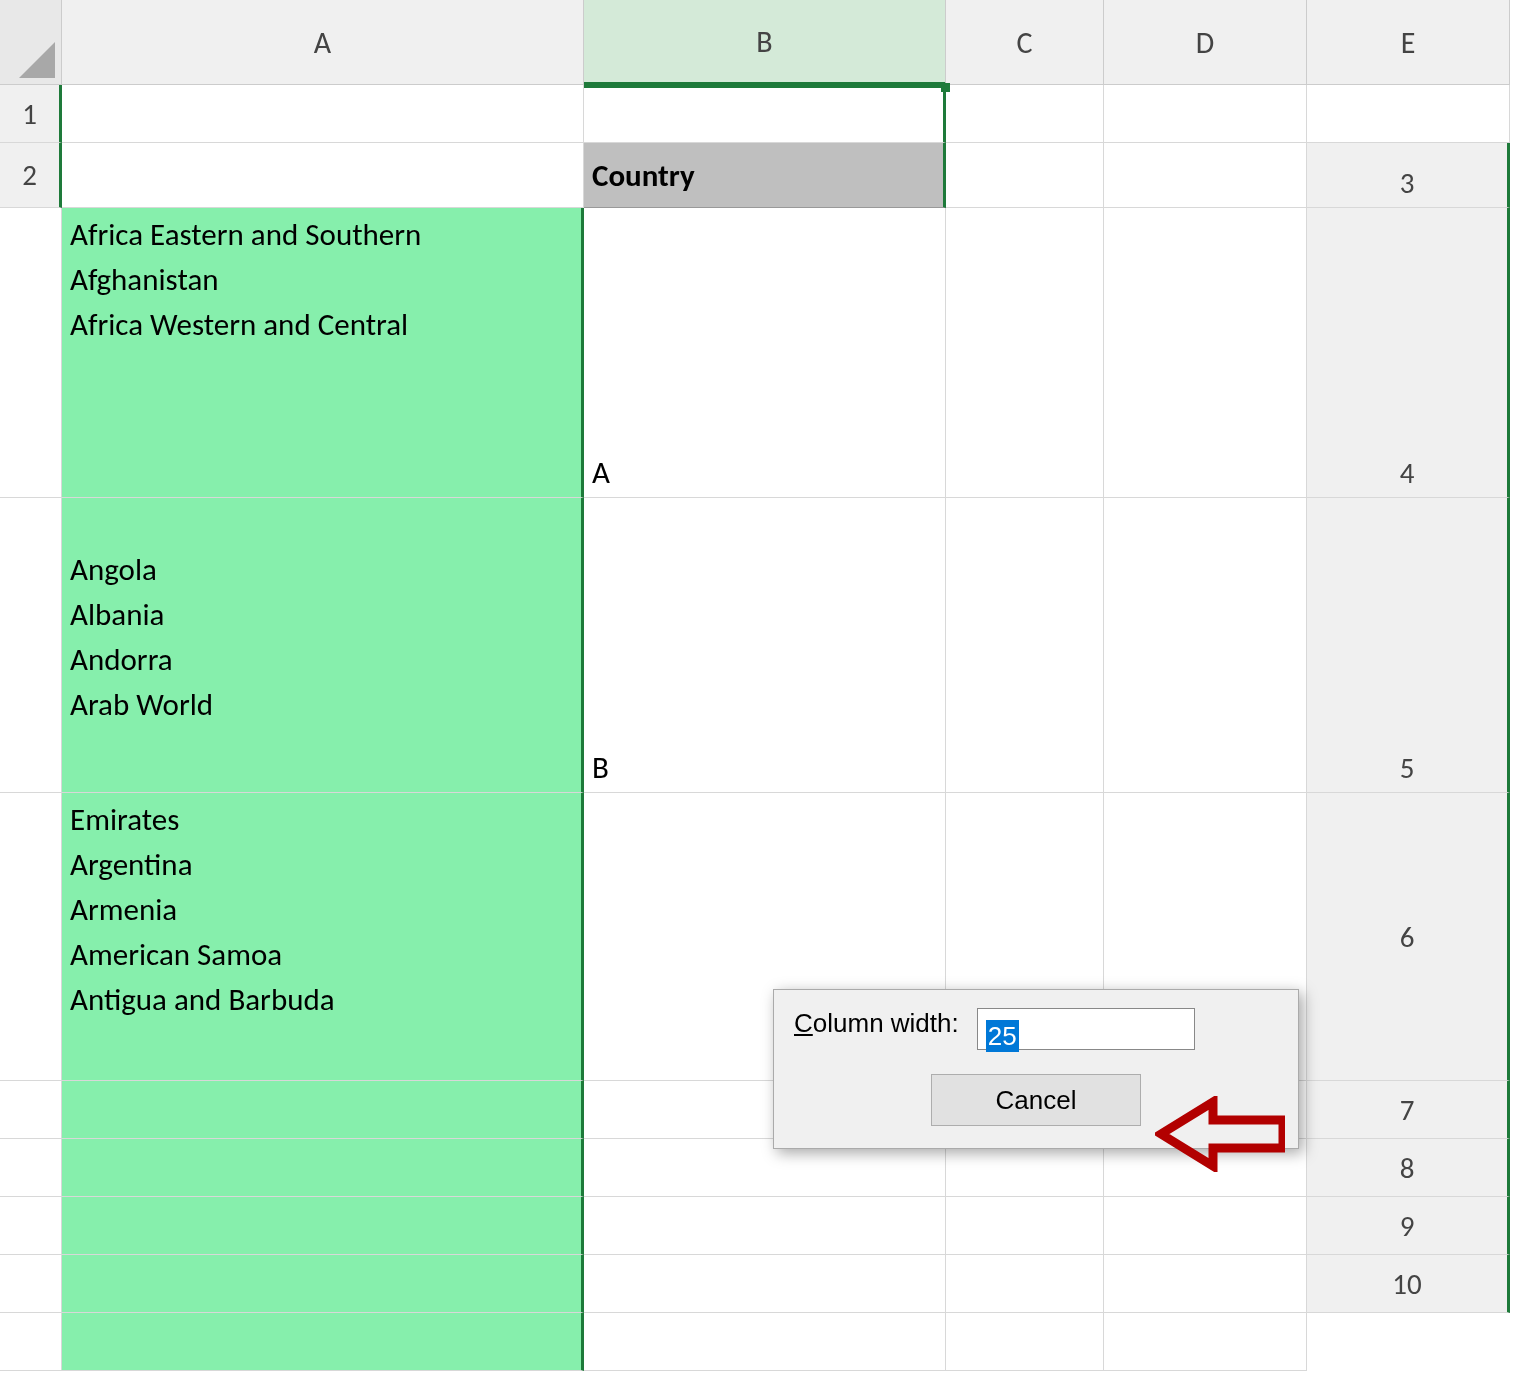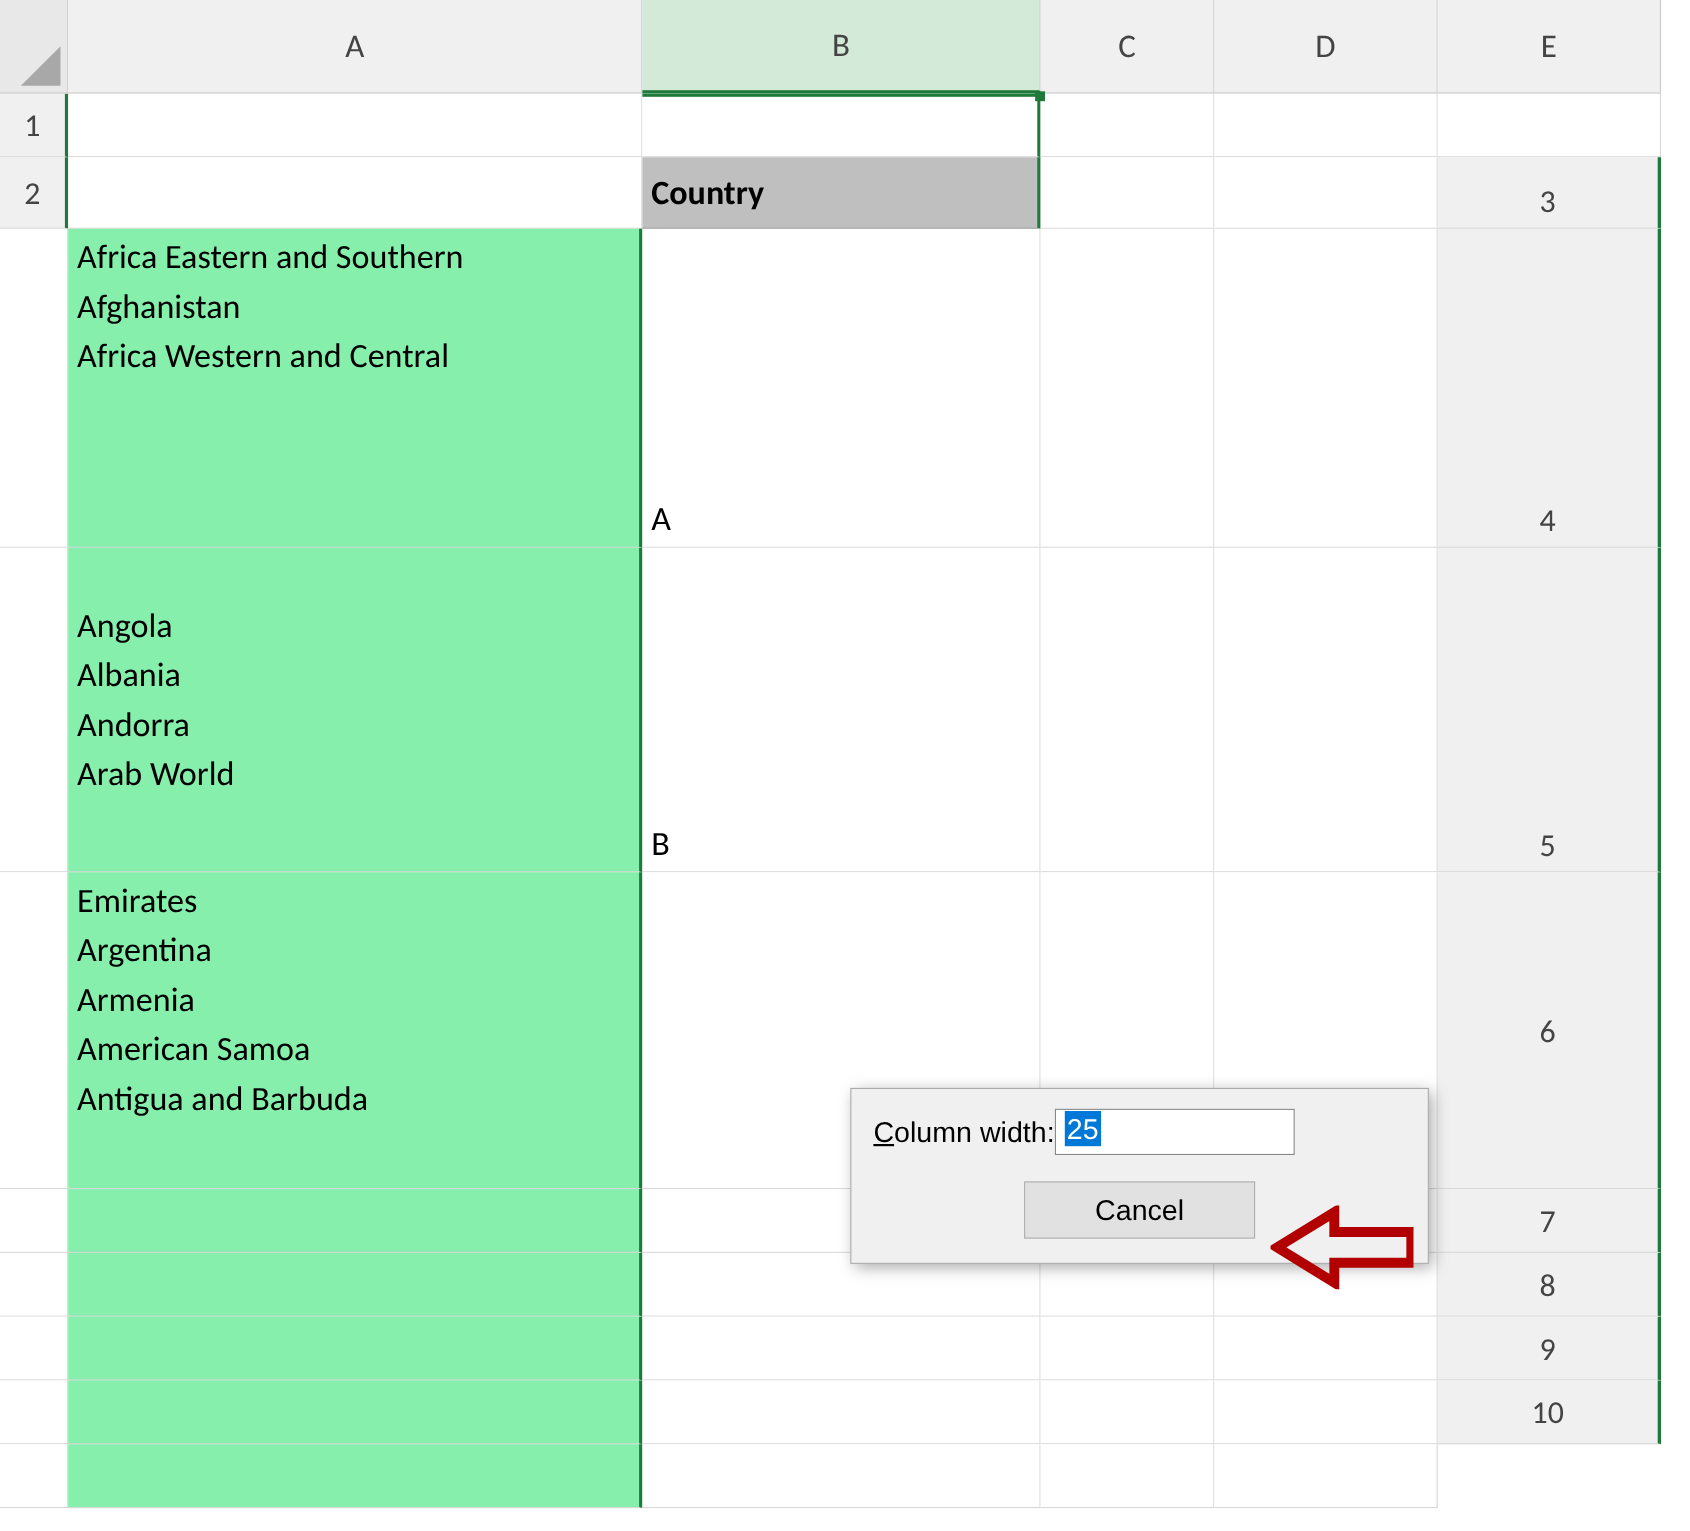--- a/index.html
+++ b/index.html
@@ -108,31 +108,32 @@
     .dlg-title .t { flex: 1; white-space: nowrap; overflow: hidden; text-overflow: ellipsis; max-width: 230px; }
     .dlg-icon {
       width: 60px; height: 46px;
       display: flex; align-items: center; justify-content: center;
       font-size: 26px; color: #111;
     }
     .dlg-icon.close svg { width: 24px; height: 24px; }
     .dlg-body {
       padding: 18px 20px 10px 20px;
       display: flex;
-      align-items: center;
+      align-items: flex-start;
+      gap: 18px;
       font-size: 26px;
     }
     .dlg-body span u { text-decoration: underline; }
     .dlg-input {
       width: 218px;
       height: 42px;
       border: 1px solid #888;
       background: #fff;
       font-size: 26px;
-      padding: 2px 8px;
+      padding: 12px 8px;
     }
     .dlg-input .selected { background: #0078d7; color: #fff; padding: 1px 2px; }
     .dlg-buttons {
       display: flex;
       gap: 26px;
       justify-content: center;
       padding: 14px 20px 22px 20px;
     }
     .btn {
       width: 210px; height: 52px;

